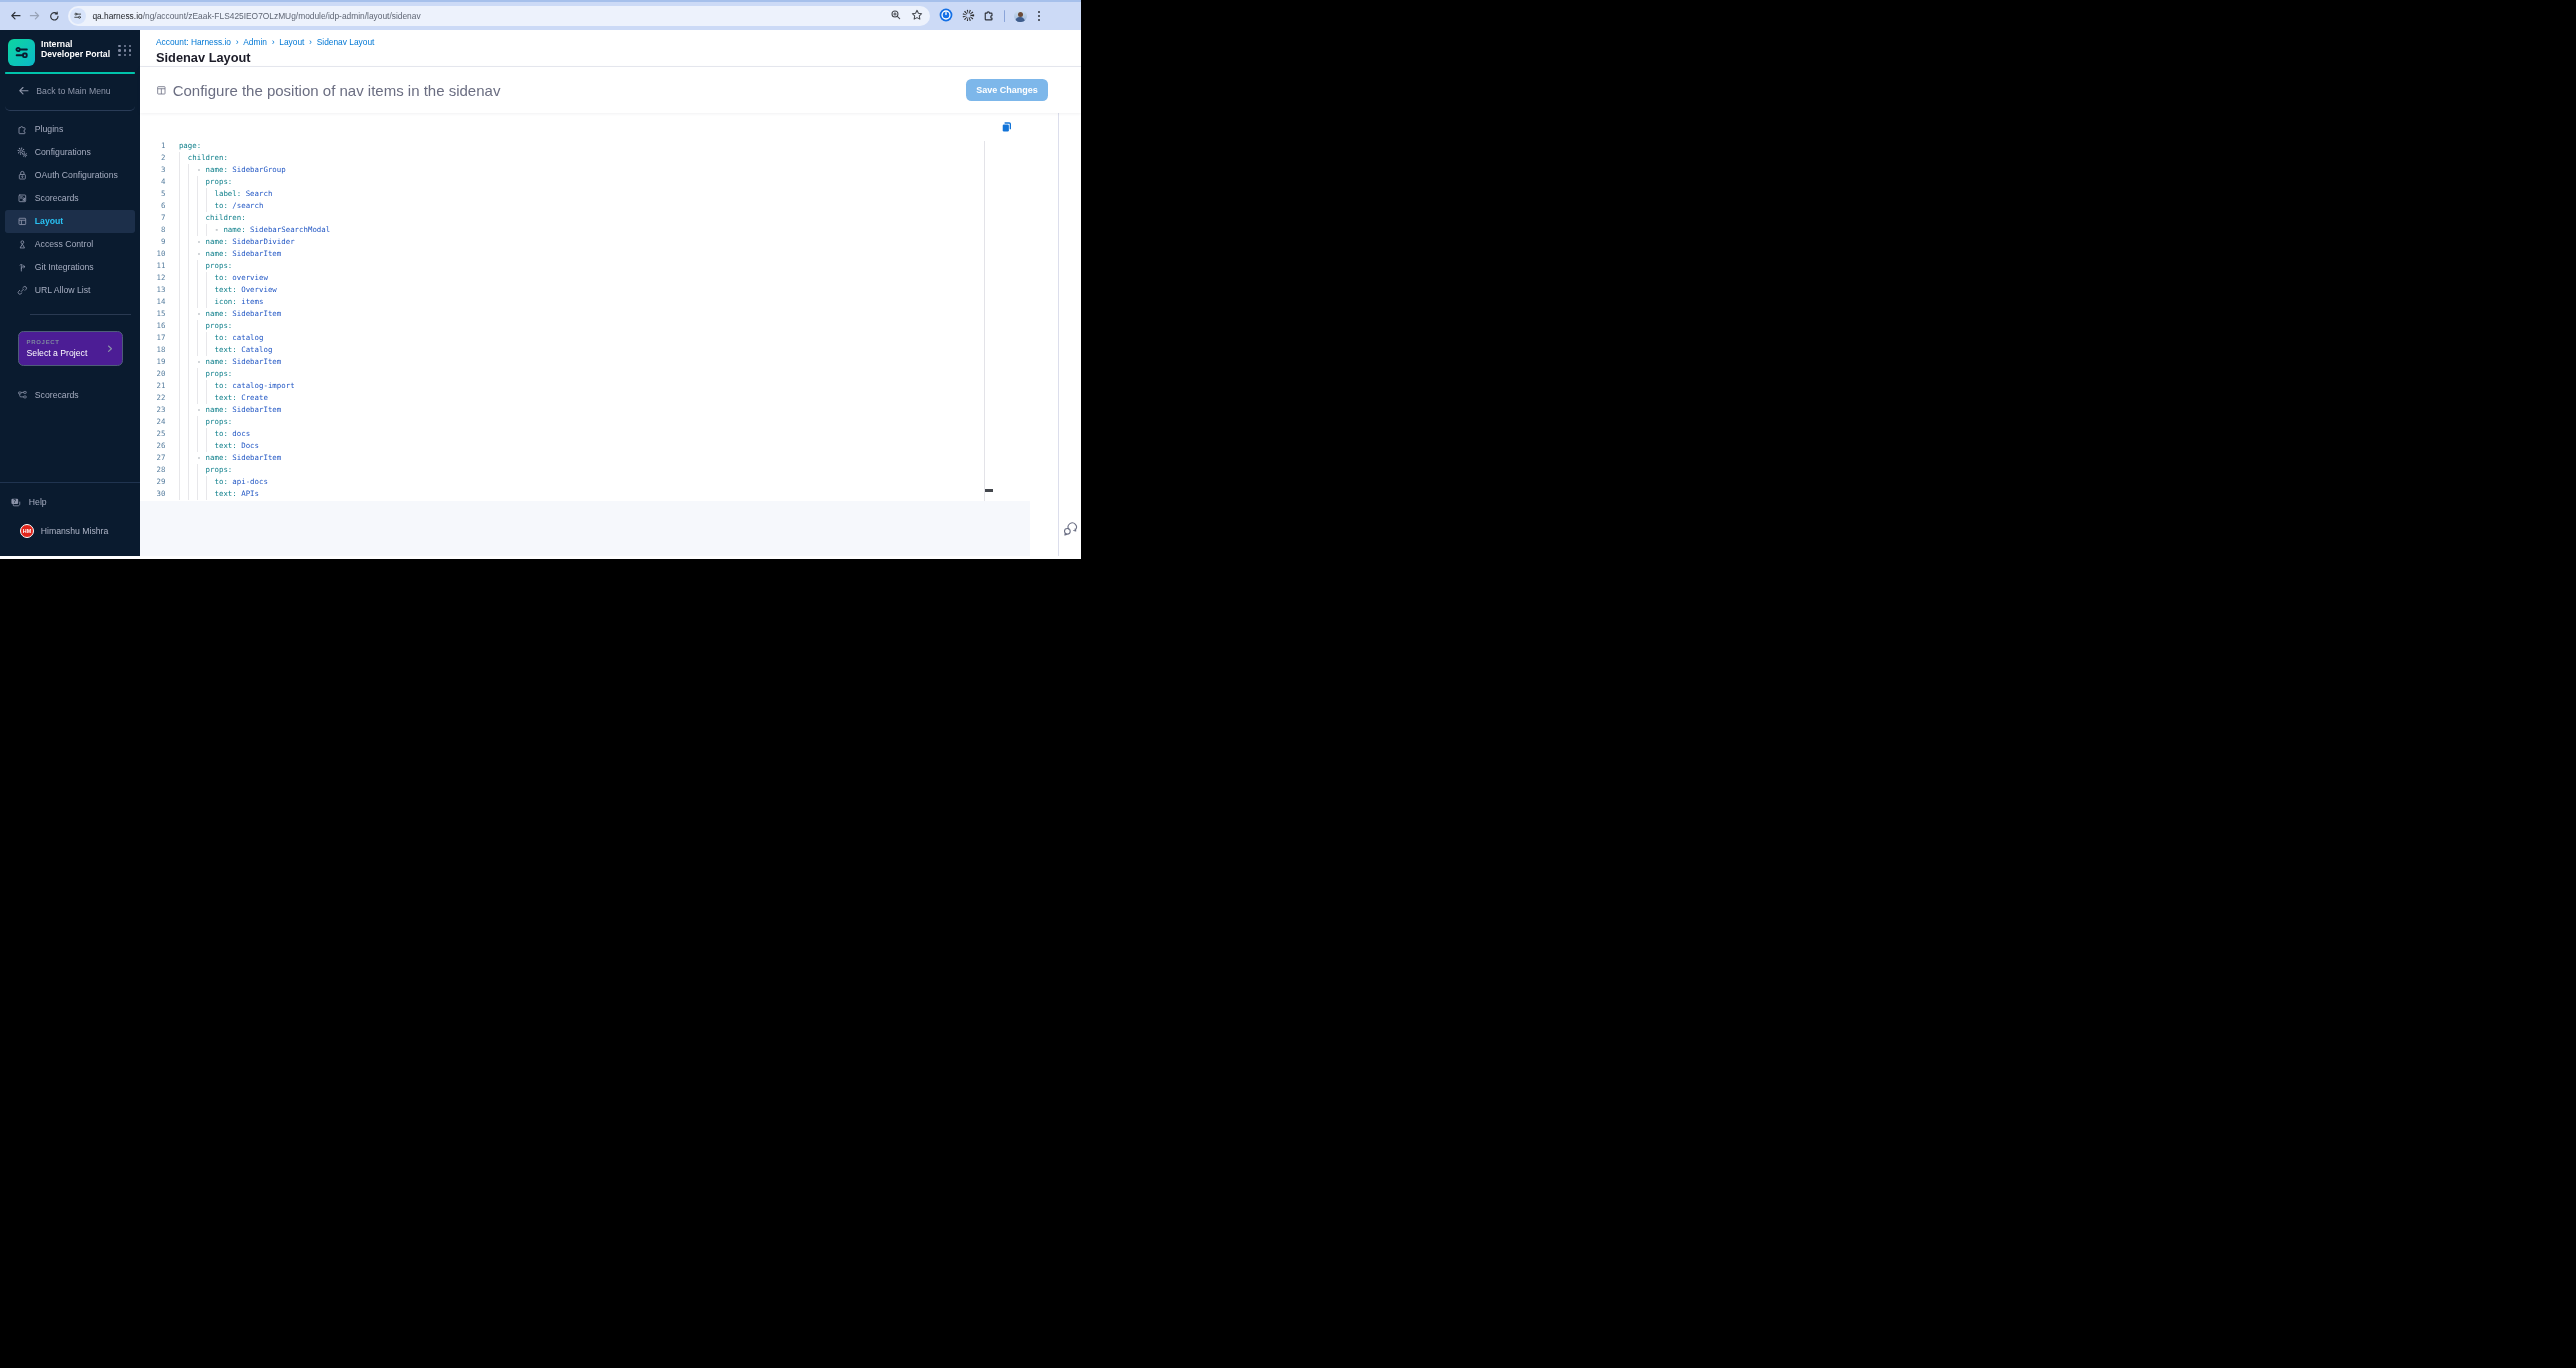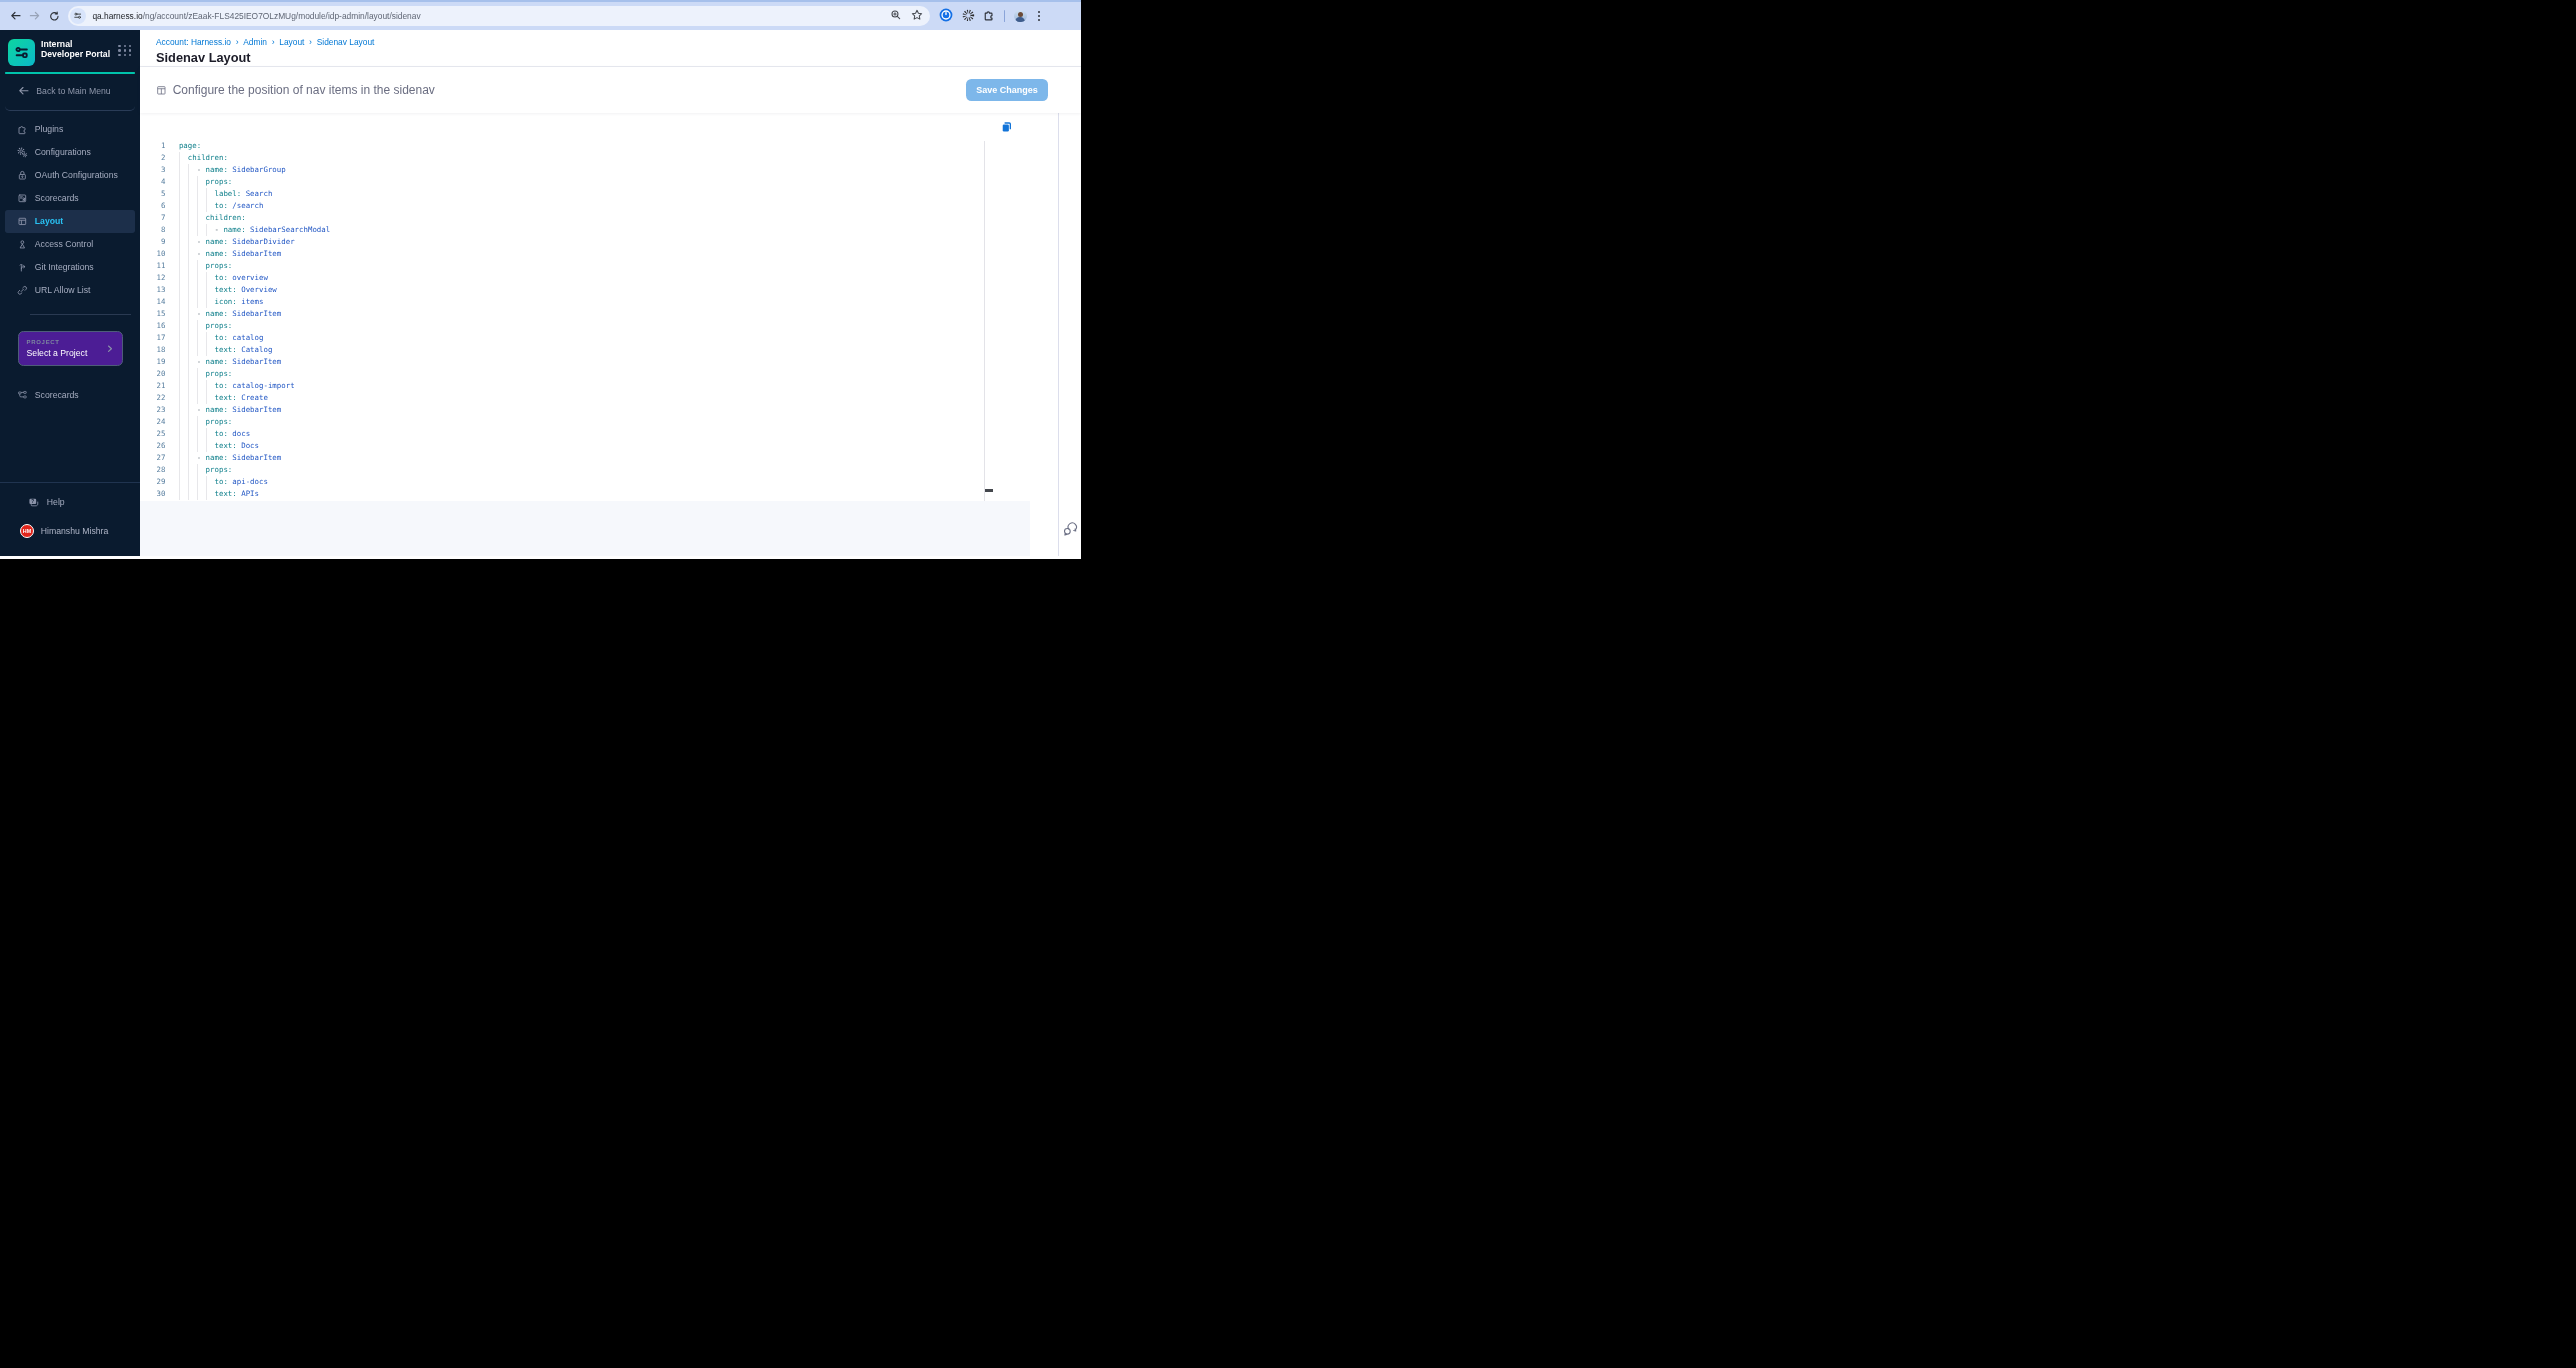--- a/index.html
+++ b/index.html
@@ -51,36 +51,36 @@
   .nav-item .nlabel{margin-left:6.7px;color:#a6adc0;}
   .nav-item.selected{background:var(--sidebar-selected-bg);}
   .nav-item.selected .nlabel{color:var(--sidebar-selected-text);font-weight:700;}
   .side-divider{height:0.7px;background:#2a3a52;margin:12px 9.4px 0 29.5px;}
   .project-box{margin:17px 17.5px 0 17.5px;border:0.7px solid #4e5d79;border-radius:5.4px;background:#4c1d95;padding:6.7px 8px;position:relative;cursor:pointer;height:35px;}
   .project-label{font-size:6px;font-weight:700;letter-spacing:0.7px;color:#7d87a0;}
   .project-value{font-size:8.7px;color:#fff;margin-top:2.7px;}
   .project-chev{position:absolute;right:6.7px;top:11.4px;}
   .pipelines-row{margin-top:17.5px;}
   .sidebar-bottom{position:absolute;left:0;right:0;bottom:0;height:74px;border-top:0.7px solid #203450;}
-  .bottom-row{display:flex;align-items:center;padding-left:28px;cursor:pointer;}
+  .bottom-row{display:flex;align-items:center;padding-left:10px;cursor:pointer;}
   .help-row{margin-top:10.7px;height:17.5px;}
   .help-row span{margin-left:7.4px;color:#a6adc0;}
   .user-row{margin-top:10.7px;height:19px;padding-left:20px;}
   .hm-avatar{width:14px;height:14px;border-radius:50%;background:var(--avatar-red);border:1px solid #fff;color:#fff;font-size:5.4px;font-weight:700;display:flex;align-items:center;justify-content:center;flex:none;}
   .user-row span.uname{margin-left:6.7px;color:#aeb4c6;}
 
   
   .main{flex:1;position:relative;background:#fff;}
   .mheader{height:37px;padding:6.7px 0 0 16px;border-bottom:0.7px solid #e8eaf0;}
   .breadcrumb{font-size:8.4px;color:var(--accent);display:flex;gap:4.7px;align-items:center;}
   .breadcrumb .crumb{cursor:pointer;}
   .breadcrumb .sep{color:var(--accent);font-size:8.7px;}
   .page-title{font-size:12.8px;font-weight:700;color:#1c1c28;margin-top:3.4px;}
   .toolbar{height:46px;display:flex;align-items:center;padding:0 33px 0 16px;background:#fff;box-shadow:0 1.3px 3.4px rgba(40,41,61,.10);position:relative;z-index:2;}
-  .toolbar-desc{display:flex;align-items:center;color:#6b6e82;font-size:12px;gap:6px;}
+  .toolbar-desc{display:flex;align-items:center;color:#6b6e82;font-size:15px;gap:6px;}
   .save-btn{margin-left:auto;background:var(--save-btn);color:#fff;font-weight:700;font-size:9px;border:none;border-radius:5.4px;width:82px;height:22px;cursor:default;font-family:"Liberation Sans",sans-serif;}
 
   .editor{position:absolute;left:0;top:83px;width:890px;height:389px;background:#fff;padding-top:27px;overflow:hidden;}
   .cm-line{display:flex;height:12px;line-height:12px;font-family:"DejaVu Sans Mono",monospace;font-size:7.4px;}
   .ln{flex:none;width:25.5px;text-align:right;color:var(--line-number);}
   .code{margin-left:13.4px;white-space:pre;position:relative;}
   .guide{position:absolute;top:0;bottom:0;width:0.7px;background:#e7e7ea;}
   .tok-key{color:var(--yaml-key);}
   .tok-val{color:var(--yaml-value);}
   .tok-dash{color:var(--yaml-dash);}

